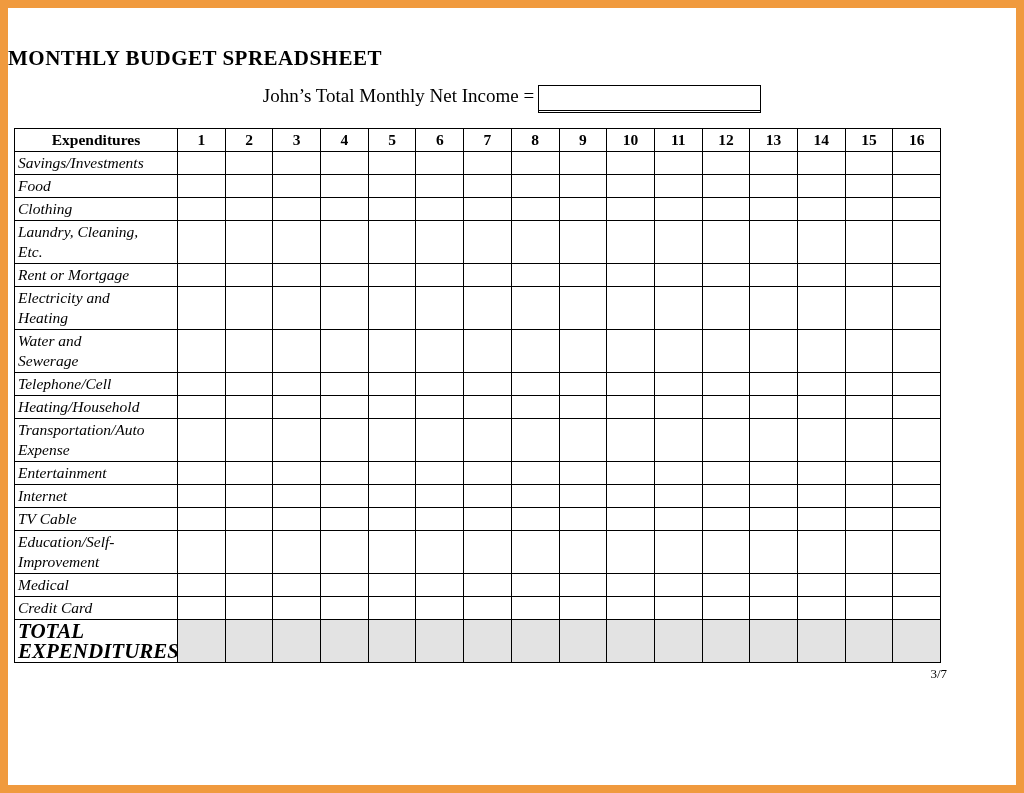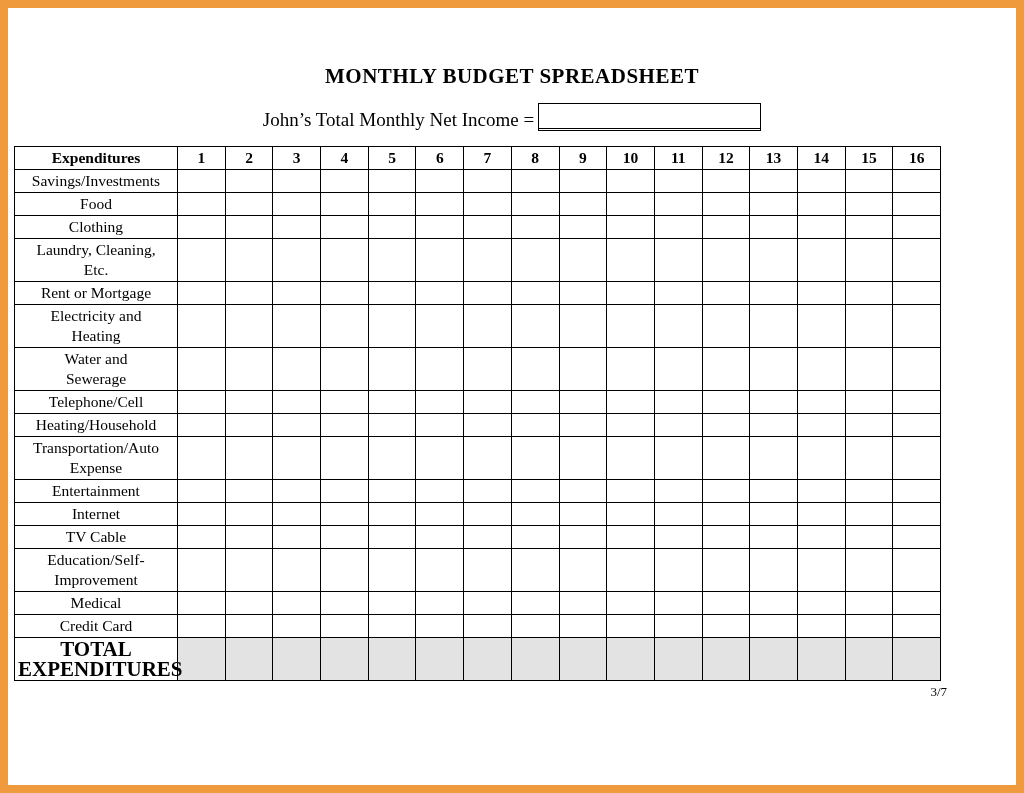--- a/index.html
+++ b/index.html
@@ -8,31 +8,30 @@
     height: 793px;
     box-sizing: border-box;
     background: #ffffff;
     border: 8px solid #f09a3e;
     font-family: "Liberation Serif", serif;
     color: #000;
     position: relative;
     overflow: hidden;
   }
   .page-title {
-    margin-top: 56px;
-    text-align: center;
+    margin-top: 38px;
     font-size: 21px;
     font-weight: bold;
     letter-spacing: 0.5px;
   }
   .income-row {
     margin-top: 8px;
     display: flex;
     justify-content: center;
-    align-items: flex-end;
+    align-items: flex-start;
     font-size: 19px;
   }
   .income-label { white-space: nowrap; }
   .income-box {
     width: 213px;
     height: 24px;
     margin-left: 4px;
     border: 1px solid #000;
     border-bottom: 3px double #000;
     border-radius: 0;
@@ -56,23 +55,24 @@
     line-height: 20px;
     padding: 1px 3px;
     vertical-align: middle;
   }
   table.budget th {
     font-weight: bold;
     text-align: center;
     height: 20px;
   }
   td.label {
-    text-align: center;
+    text-align: left;
     padding-left: 5px;
     white-space: pre-line;
+    font-style: italic;
   }
   td.label.total {
     font-weight: bold;
     font-size: 21px;
   }
   td.shaded { background: #e3e3e3; }
   .page-number {
     width: 933px;
     margin-left: 6px;
     text-align: right;

